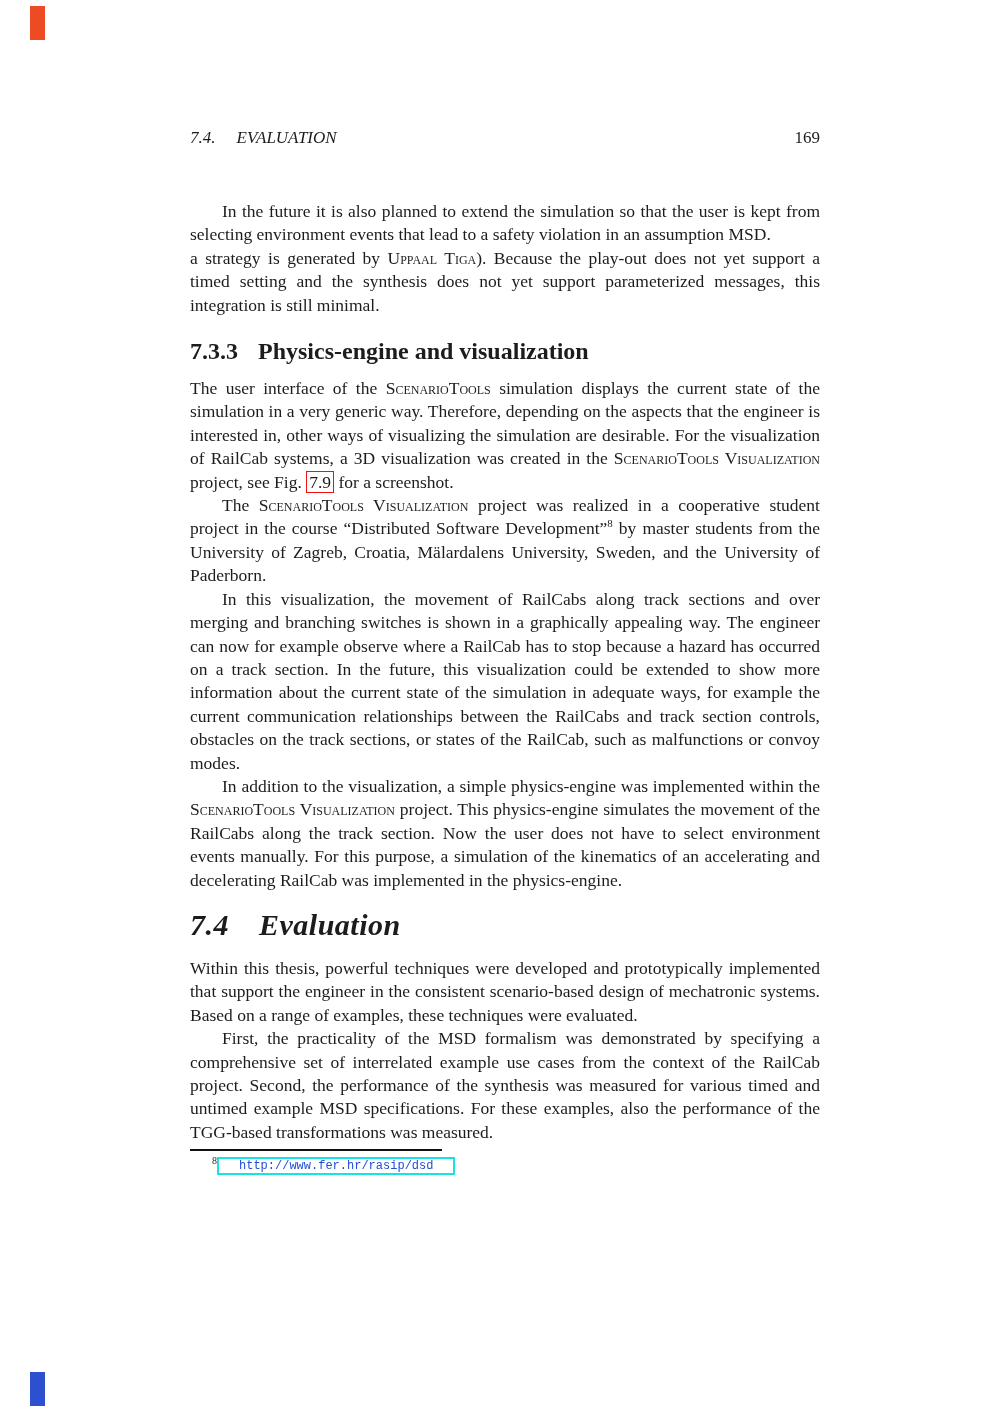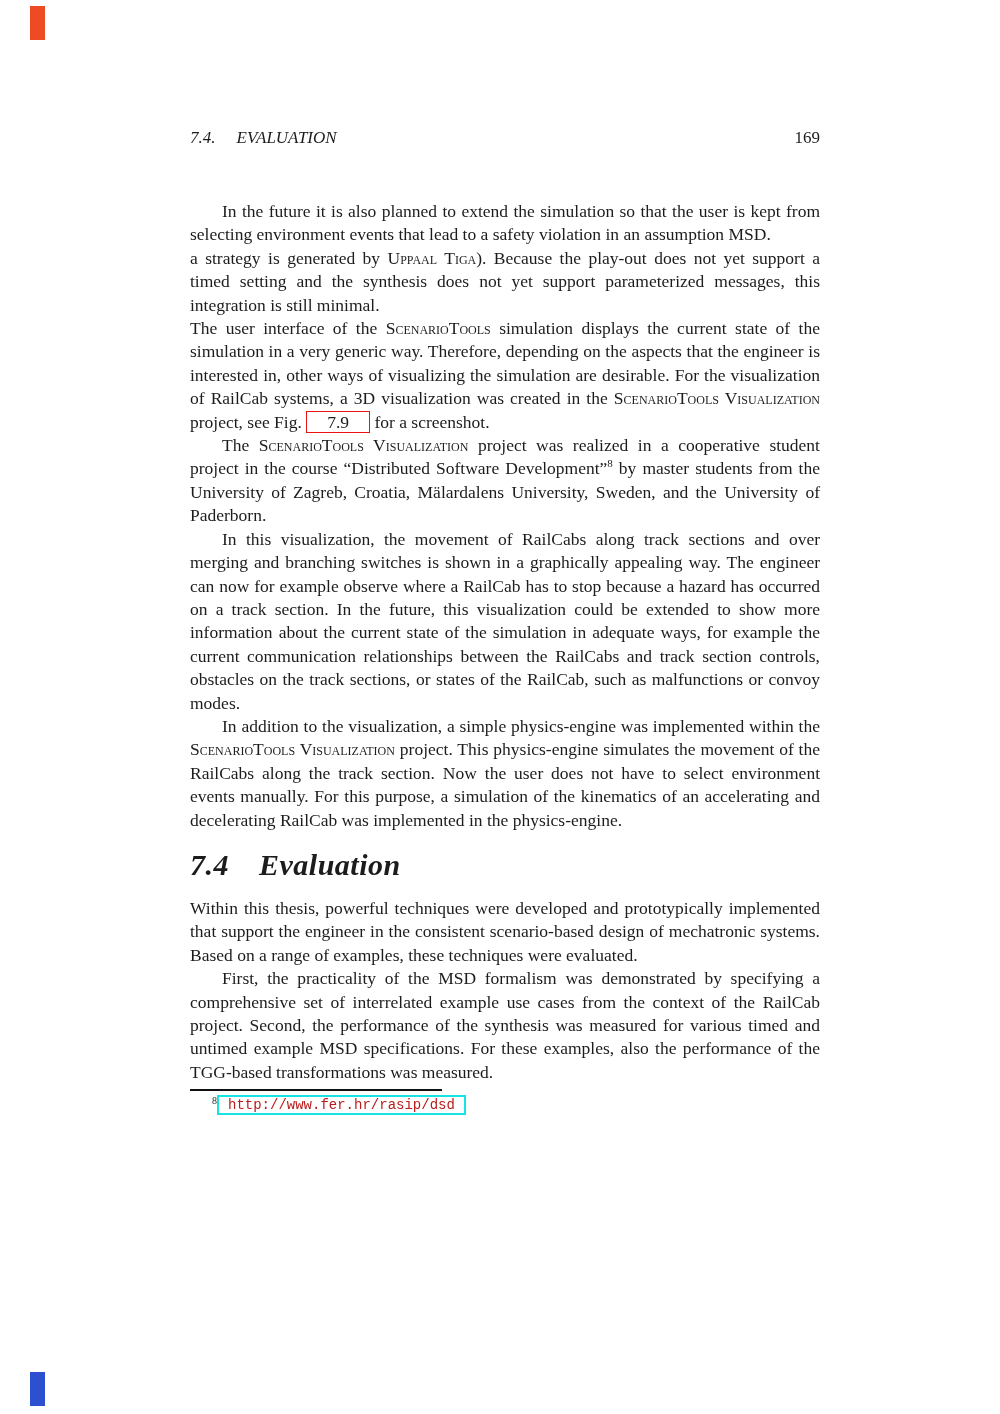--- a/index.html
+++ b/index.html
@@ -20,58 +20,59 @@
 
   .running-header { display: flex; justify-content: space-between; font-size: 17px; line-height: 20px; }
   .running-header .hleft { font-style: italic; }
   .running-header .hsec { margin-right: 21px; }
 
   #blocks { margin-top: 52px; }
   p.body-par { margin: 0; font-size: 17.5px; line-height: 23.4px; text-align: justify; }
   p.body-par.indent { text-indent: 32px; }
   .sc { font-variant: small-caps; }
   .it { }
-  .figlink { border: 1.5px solid var(--figlink, #ee1111); padding: 0 20px; }
+  .figlink { border: 1.5px solid var(--figlink, #ee1111); padding: 0 2px; }
   p.body-par sup { font-size: 11px; line-height: 0; }
 
   .h3 { margin: 21px 0 13px 0; font-size: 24px; font-weight: bold; line-height: 26px; }
   .h3 .hnum { margin-right: 20px; }
   .h2 { margin: 16px 0 16px 0; font-size: 30px; font-weight: bold; line-height: 33px; letter-spacing: 0.5px; font-style: italic; }
   .h2 .hnum { margin-right: 30px; }
 
   .footnote-area { margin-top: 5px; }
   .footnote-rule { width: 252px; border-top: 2px solid #111; }
   .footnote { margin-top: 6px; padding-left: 22px; font-size: 13px; }
   .footnote sup { font-size: 10px; vertical-align: super; line-height: 0; }
   .url-box {
     font-family: "Liberation Mono", monospace;
-    font-size: 14px;
+    font-size: 12px;
     border: 2px solid var(--urllink, #17e3e3);
-    padding: 0 9px;
-    color: #b91c1c;
+    padding: 0 20px;
+    color: #1d4ed8;
   }
 </style>
 </head>
 <body>
 
 <div class="page">
   <div class="color-tab top" style="background: rgb(236, 75, 36);"></div>
   <div class="color-tab bottom" style="background: rgb(44, 80, 207);"></div>
 
   <div class="content">
     <div class="running-header">
       <span class="hleft">
         <span class="hsec">7.4.</span><span>EVALUATION</span>
       </span>
       <span>169</span>
     </div>
 
     <div id="blocks">
         <p class="body-par indent"><span>In the future it is also planned to extend the simulation so that the user is kept from selecting environment events that lead to a safety violation in an assumption MSD.</span></p>
         <p class="body-par"><span>a strategy is generated by </span><span class="sc">Uppaal Tiga</span><span>). Because the play-out does not yet support a timed setting and the synthesis does not yet support parameterized messages, this integration is still minimal.</span></p>
+        <div class="h3"><span class="hnum">7.3.3</span><span>Physics-engine and visualization</span></div>
         <p class="body-par"><span>The user interface of the </span><span class="sc">ScenarioTools</span><span> simulation displays the current state of the simulation in a very generic way. Therefore, depending on the aspects that the engineer is interested in, other ways of visualizing the simulation are desirable. For the visualization of RailCab systems, a 3D visualization was created in the </span><span class="sc">ScenarioTools Visualization</span><span> project, see Fig. </span><span class="figlink">7.9</span><span> for a screenshot.</span></p>
         <p class="body-par indent"><span>The </span><span class="sc">ScenarioTools Visualization</span><span> project was realized in a cooperative student project in the course “Distributed Software Development”</span><sup>8</sup><span> by master students from the University of Zagreb, Croatia, Mälardalens University, Sweden, and the University of Paderborn.</span></p>
         <p class="body-par indent"><span>In this visualization, the movement of RailCabs along track sections and over merging and branching switches is shown in a graphically appealing way. The engineer can now for example observe where a RailCab has to stop because a hazard has occurred on a track section. In the future, this visualization could be extended to show more information about the current state of the simulation in adequate ways, for example the current communication relationships between the RailCabs and track section controls, obstacles on the track sections, or states of the RailCab, such as malfunctions or convoy modes.</span></p>
         <p class="body-par indent"><span>In addition to the visualization, a simple physics-engine was implemented within the </span><span class="sc">ScenarioTools Visualization</span><span> project. This physics-engine simulates the movement of the RailCabs along the track section. Now the user does not have to select environment events manually. For this purpose, a simulation of the kinematics of an accelerating and decelerating RailCab was implemented in the physics-engine.</span></p>
         <div class="h2"><span class="hnum">7.4</span><span>Evaluation</span></div>
         <p class="body-par"><span>Within this thesis, powerful techniques were developed and prototypically implemented that support the engineer in the consistent scenario-based design of mechatronic systems. Based on a range of examples, these techniques were evaluated.</span></p>
         <p class="body-par indent"><span>First, the </span><span class="it">practicality</span><span> of the MSD formalism was demonstrated by specifying a comprehensive set of interrelated example use cases from the context of the RailCab project. Second, the </span><span class="it">performance</span><span> of the synthesis was measured for various timed and untimed example MSD specifications. For these examples, also the performance of the TGG-based transformations was measured.</span></p>
       </div>
 
     <div class="footnote-area">

